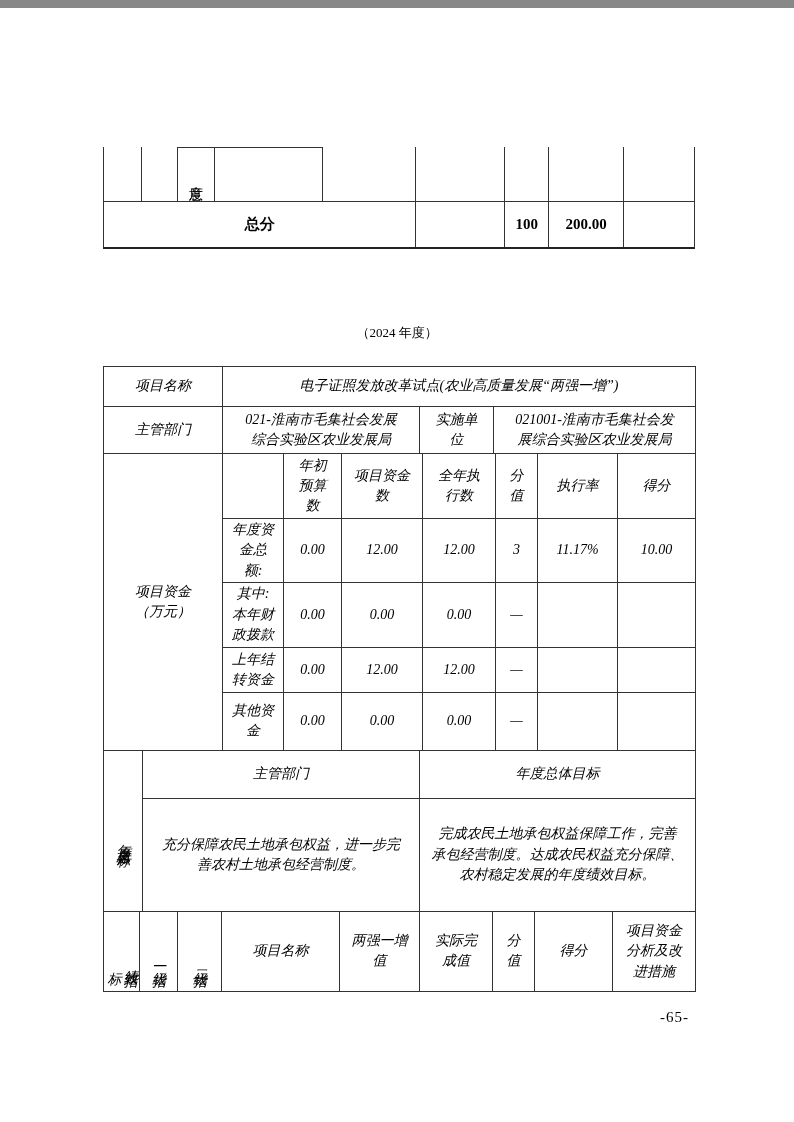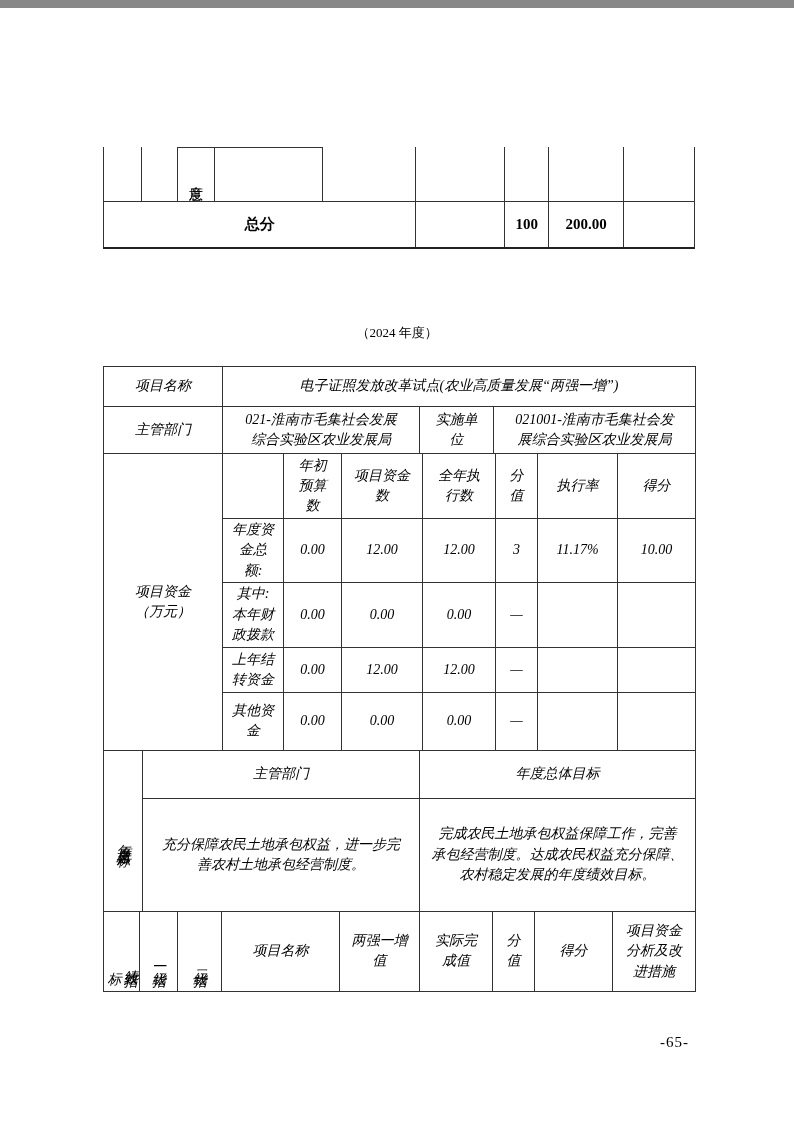--- a/index.html
+++ b/index.html
@@ -30,21 +30,21 @@
     box-sizing:border-box;}
   .h40{height:40px}.h47{height:47px}.h65{height:65px}.h62{height:62px}
   .h45{height:45px}.h58{height:58px}.h48{height:48px}.h113{height:113px}.h80{height:80px}
   .ta-left{text-align:left;padding-left:4px;}
   .goaltxt{line-height:1.65;}
   .vert{writing-mode:vertical-rl;text-orientation:upright;white-space:pre-line;
     letter-spacing:2px;display:inline-block;line-height:1.15;}
   .vsat{writing-mode:vertical-rl;text-orientation:upright;font-size:14px;
     display:inline-block;line-height:1.1;}
   
-  .pageno{position:absolute;top:1026px;right:105px;font-size:15px;letter-spacing:1px;}
+  .pageno{position:absolute;top:1001px;right:105px;font-size:15px;letter-spacing:1px;}
 </style>
 </head>
 <body>
 
 <div class="page">
 
   <div class="topfrag">
     <div class="tf-r1">
       <div class="c" style="width:38px"></div>
       <div class="c" style="width:36px"></div>

